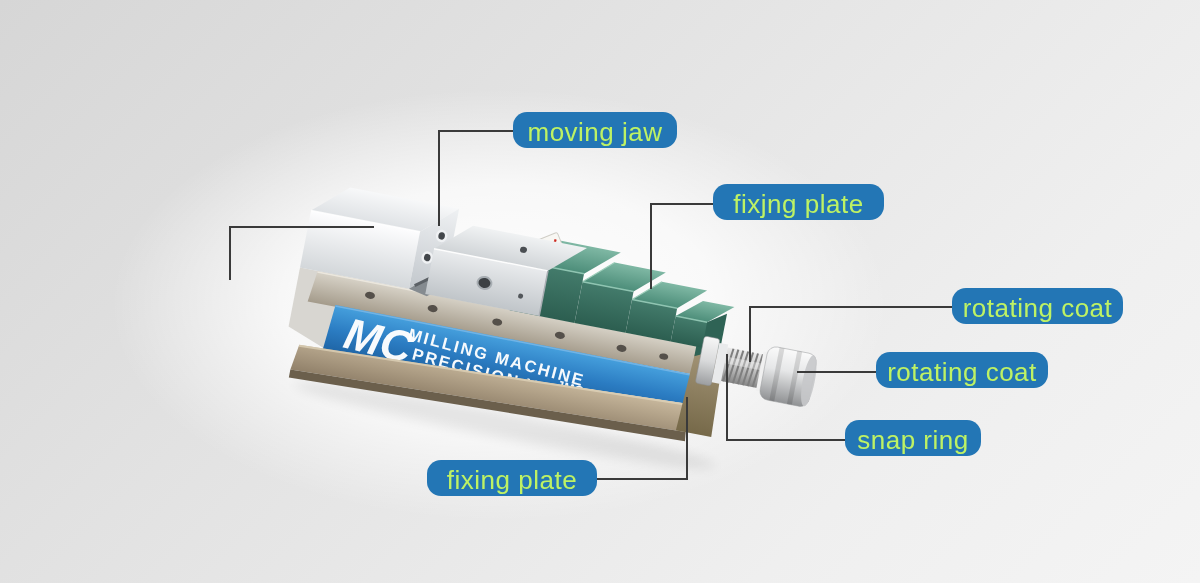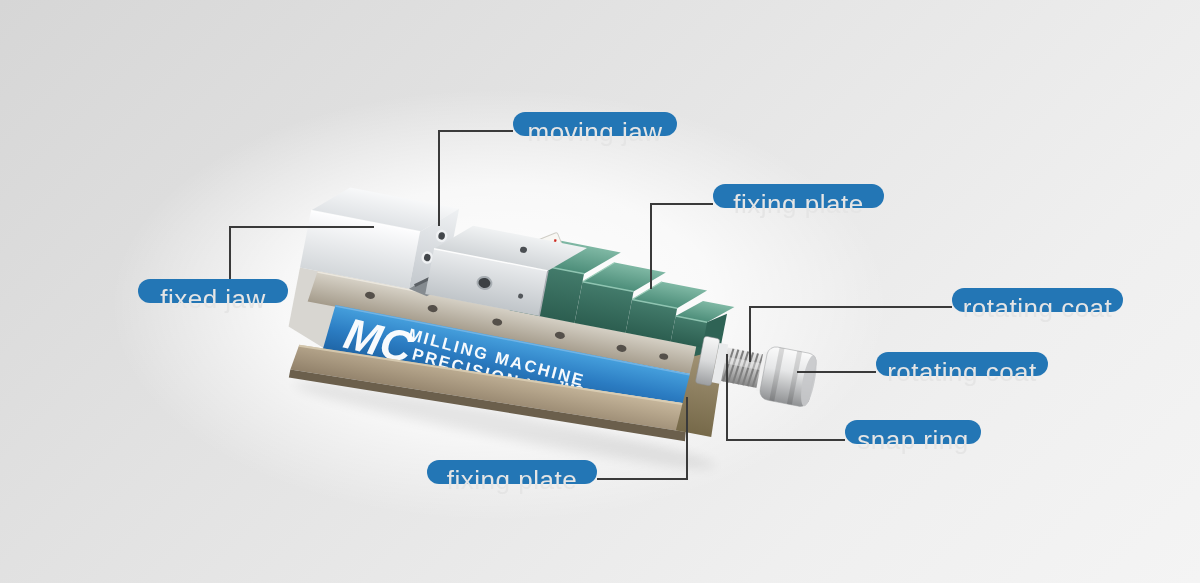--- a/index.html
+++ b/index.html
@@ -10,25 +10,25 @@
     overflow:hidden;
     background:linear-gradient(135deg,#d6d6d6 0%,#e2e2e2 35%,#efefef 75%,#f4f4f4 100%);
   }
   .glow{
     position:absolute;inset:0;
     background:radial-gradient(ellipse 540px 300px at 500px 305px, rgba(255,255,255,0.97) 0%, rgba(255,255,255,0.75) 40%, rgba(255,255,255,0) 72%);
   }
   .vise-svg{position:absolute;left:0;top:0;}
   .callout{
     position:absolute;
-    height:24px;
+    height:36px;
     line-height:40px;
     border-radius:14px;
     background:#2376b5;
-    color:#e5e5e5;
+    color:#bef264;
     font-size:26px;
     text-align:center;
     white-space:nowrap;
     letter-spacing:0.5px;
   }
   .callout span{display:inline-block;line-height:40px;}
   #cl-0{left:513px;top:112px;width:164px;}
   #cl-1{left:713px;top:184px;width:171px;}
   #cl-2{left:138px;top:279px;width:150px;}
   #cl-3{left:952px;top:288px;width:171px;}
@@ -241,23 +241,20 @@
       <polyline points="597,479 687,479 687,397"></polyline>
     </g>
   </svg>
 
   <div class="callout" id="cl-0">
     <span>moving jaw</span>
   </div>
   <div class="callout" id="cl-1">
     <span>fixjng plate</span>
   </div>
-  <div class="callout" id="cl-2">
-    <span>fixed jaw</span>
-  </div>
   <div class="callout" id="cl-3">
     <span>rotating coat</span>
   </div>
   <div class="callout" id="cl-4">
     <span>rotating coat</span>
   </div>
   <div class="callout" id="cl-6">
     <span>fixing plate</span>
   </div>
   <div class="callout" id="cl-5">

